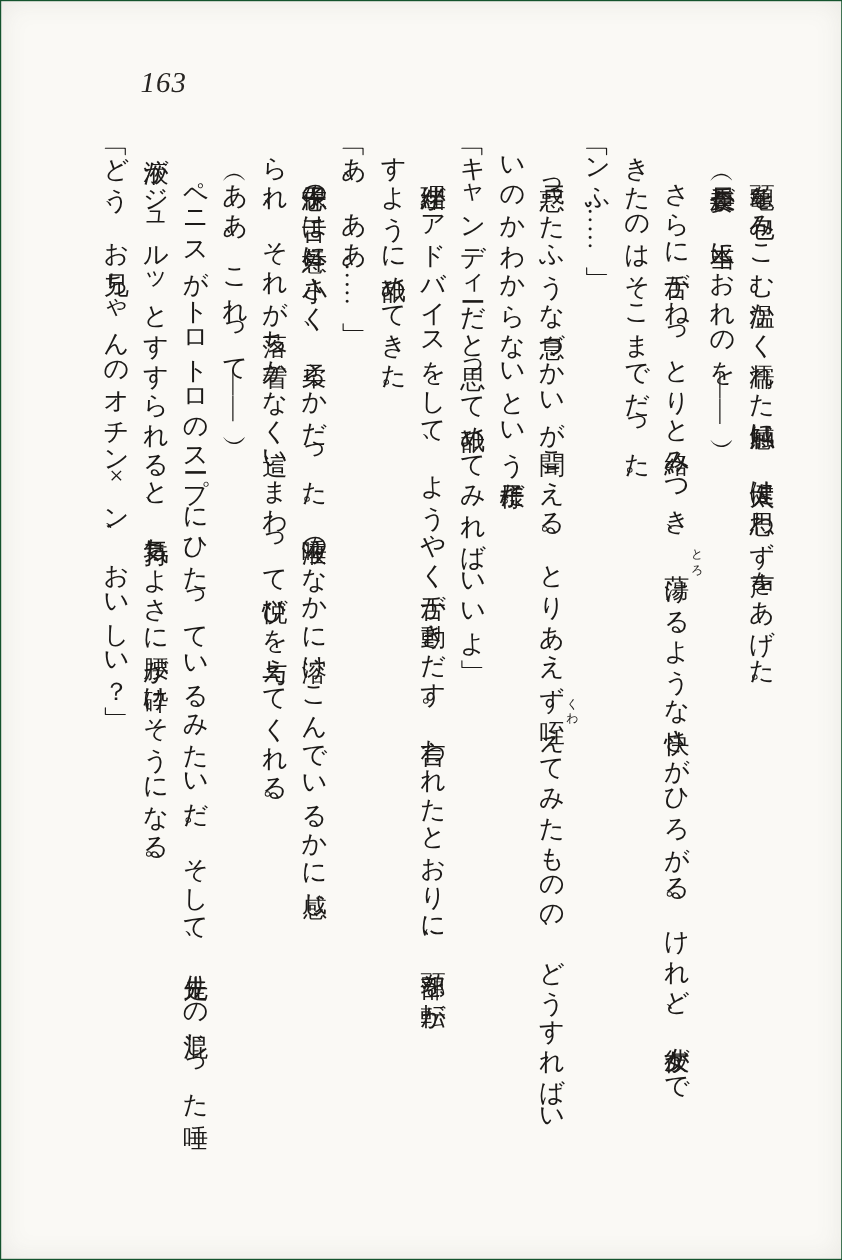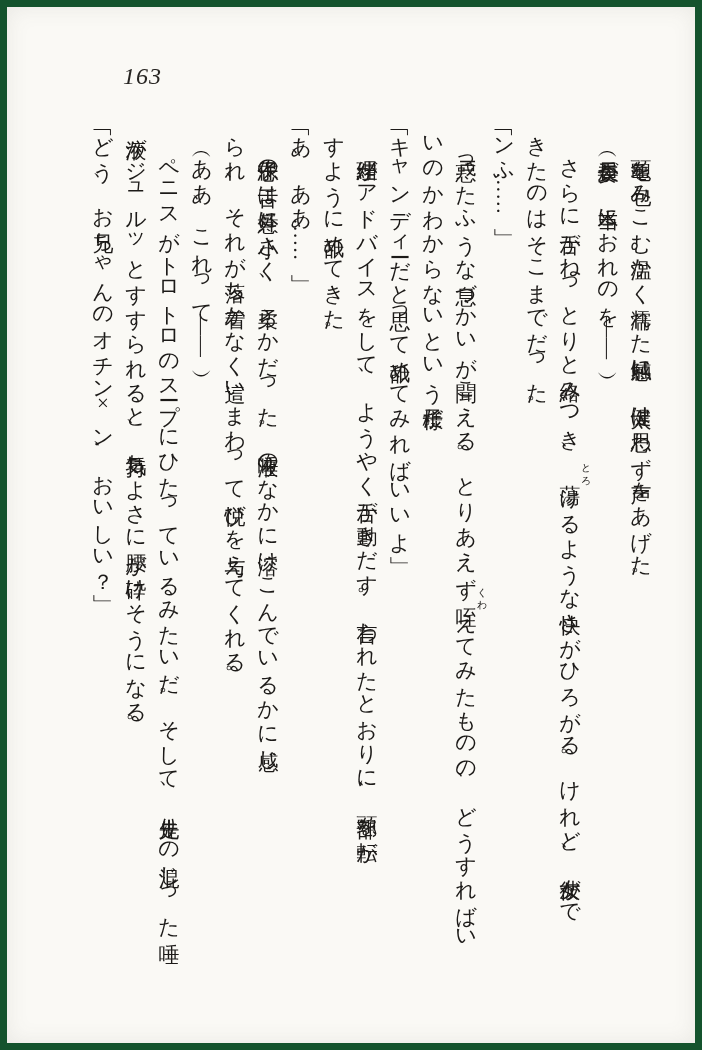--- a/index.html
+++ b/index.html
@@ -11,21 +11,21 @@
     height: 1050px;
     position: relative;
     background: #efeeea;
     font-family: "Liberation Serif", "DejaVu Serif", serif;
     overflow: hidden;
   }
   .page {
     position: absolute;
     inset: 0;
     background: #faf9f5;
-    border: 7px solid #14532d;
+    border: 1px solid #14532d;
     box-sizing: border-box;
     box-shadow: inset 0 0 22px rgba(90, 85, 75, 0.10);
   }
   .page-number {
     position: absolute;
     top: 56px;
     left: 116px;
     font-style: italic;
     font-size: 24px;
     color: #272522;

